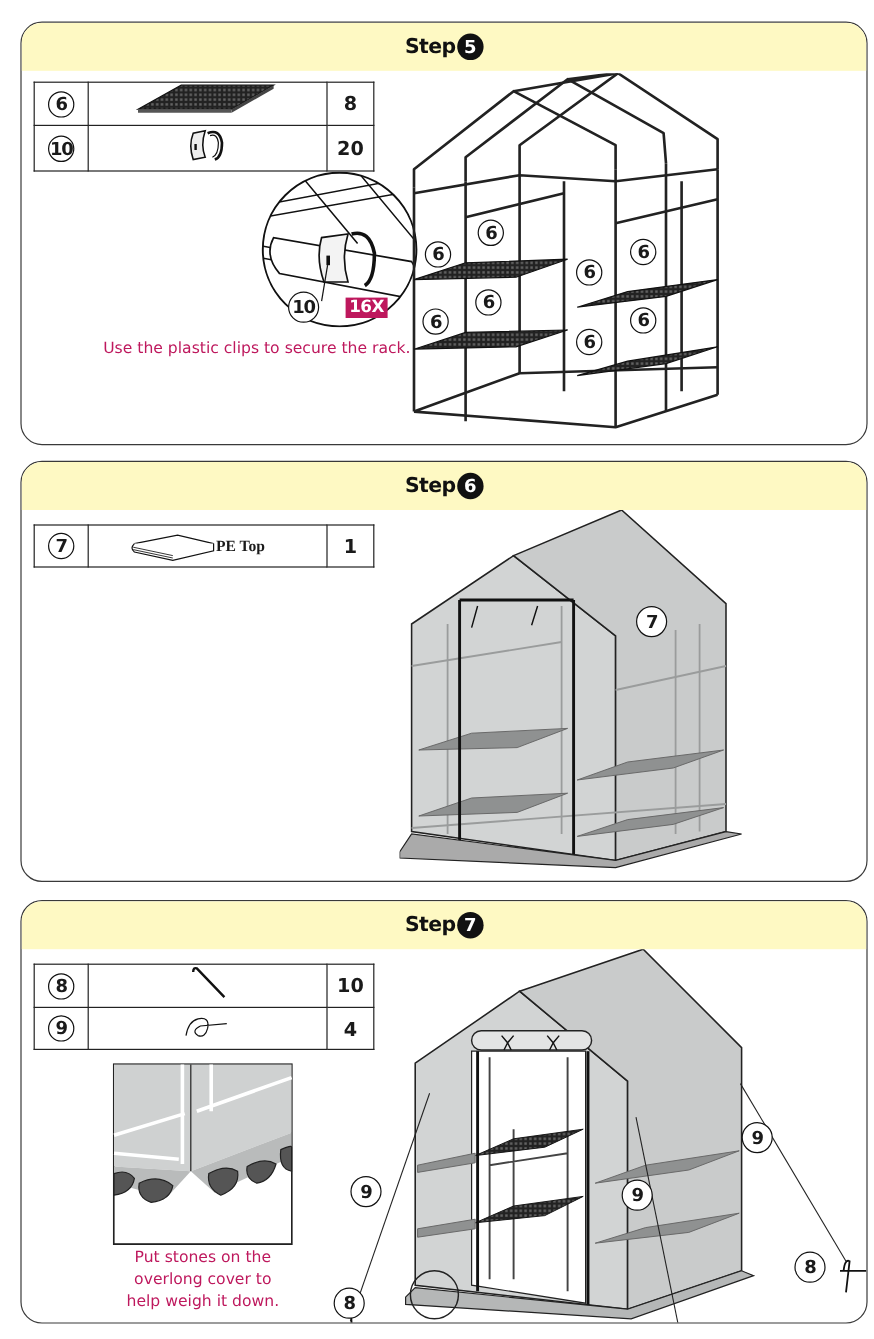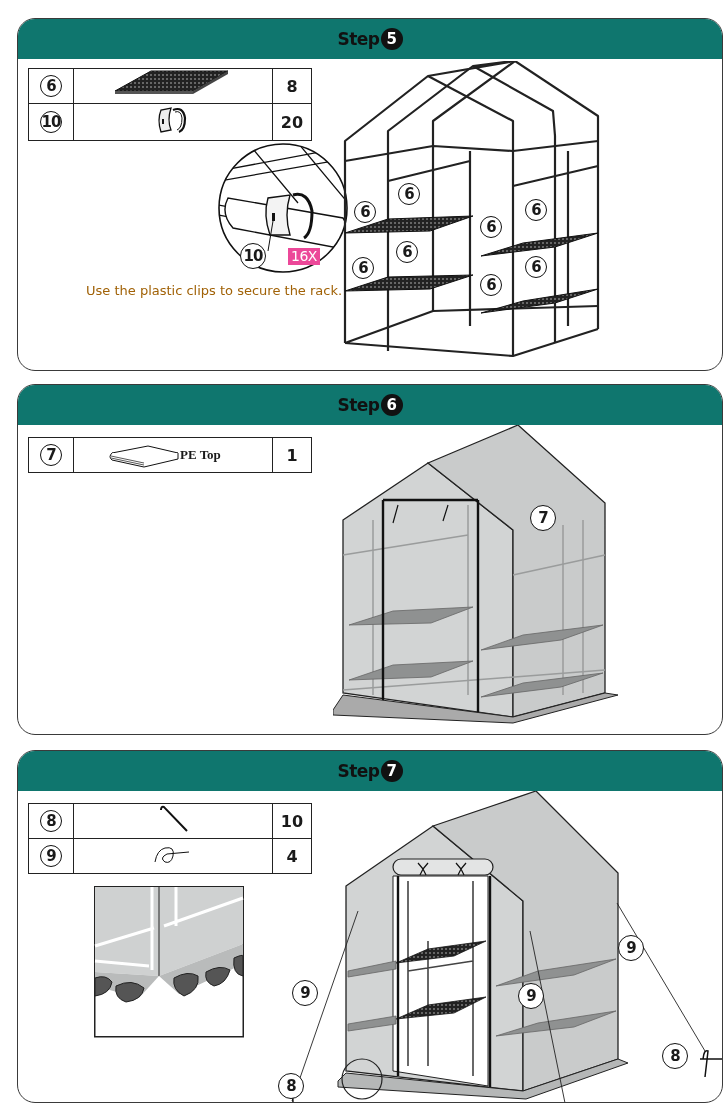--- a/index.html
+++ b/index.html
@@ -1,30 +1,30 @@
 <!DOCTYPE html>
 <html><head>
 <meta charset="utf-8">
 <style>
   html, body { margin:0; padding:0; background:#ffffff; }
   body { width:728px; height:1116px; position:relative; overflow:hidden; font-family:"Liberation Sans", sans-serif; color:#1a1a1a; }
   .panel { position:absolute; left:17px; width:706px; border:1.5px solid #3a3a3a; border-radius:18px; background:#fff; overflow:hidden; box-sizing:border-box; }
-  .panel-header { height:40px; background:#0f766e; display:flex; align-items:center; justify-content:center; }
+  .panel-header { height:40px; background:#fef9c3; display:flex; align-items:center; justify-content:center; }
   .step-title { font-family:"DejaVu Sans", sans-serif; font-weight:bold; font-size:17px; letter-spacing:-0.5px; display:flex; align-items:center; gap:1px; color:#111; }
   .step-num { width:22px; height:22px; border-radius:50%; background:#111; color:#fff; font-size:15px; display:inline-flex; align-items:center; justify-content:center; font-weight:bold; }
   table.parts { position:absolute; left:10px; border-collapse:collapse; }
   table.parts td { border:1.3px solid #222; height:34px; padding:0; text-align:center; vertical-align:middle; }
   td.pid { width:44px; }
   td.pimg { width:198px; position:relative; }
   td.qty { width:38px; font-family:"DejaVu Sans", sans-serif; font-weight:bold; font-size:16px; }
   .callout { display:inline-flex; align-items:center; justify-content:center; width:22px; height:22px; border:1.5px solid #111; border-radius:50%; background:#fff; font-family:"DejaVu Sans", sans-serif; font-weight:bold; font-size:15px; letter-spacing:-1px; box-sizing:border-box; }
-  .caption { position:absolute; font-family:"DejaVu Sans", sans-serif; font-size:13px; color:#a16207; }
+  .caption { position:absolute; font-family:"DejaVu Sans", sans-serif; font-size:13px; color:#be185d; }
   .abs { position:absolute; }
   .lbl { position:absolute; }
-  .badge16 { position:absolute; background:#ec4899; color:#fff; font-family:"DejaVu Sans", sans-serif; font-weight:normal; font-size:14px; padding:0 3px; line-height:17px; letter-spacing:-0.5px; }
+  .badge16 { position:absolute; background:#be185d; color:#fff; font-family:"DejaVu Sans", sans-serif; font-weight:bold; font-size:14px; padding:0 3px; line-height:17px; letter-spacing:-0.5px; }
   .pe-label { font-family:Liberation Serif, serif; font-weight:bold; font-size:13px; position:absolute; }
 </style>
 </head>
 <body>
 
 <svg width="0" height="0" style="position:absolute">
   <defs>
     <pattern id="grid" width="4" height="4" patternUnits="userSpaceOnUse">
       <rect width="4" height="4" fill="#222"></rect>
       <rect x="1" y="1" width="2" height="2" fill="#666"></rect>
@@ -214,20 +214,25 @@
     <polygon points="1,86 65,90 45,112 1,100" fill="#b9bbbb"></polygon>
     <polygon points="65,90 149,58 149,78 85,108" fill="#b9bbbb"></polygon>
     <g fill="#555" stroke="#222" stroke-width="1">
       <path d="M1 92 Q12 88 18 96 Q16 108 1 110 Z"></path>
       <path d="M22 100 Q38 92 50 102 Q48 114 32 116 Q20 112 22 100 Z"></path>
       <path d="M80 92 Q94 84 104 90 Q106 104 90 110 Q78 104 80 92 Z"></path>
       <path d="M112 86 Q126 78 136 84 Q132 98 120 100 Q110 96 112 86 Z"></path>
       <path d="M140 72 Q149 68 149 70 L149 90 Q138 88 140 72 Z"></path>
     </g>
   </svg>
+  <div class="caption" style="left:76px;top:289px;width:150px;text-align:center;line-height:18px;">
+    <div>Put stones on the</div>
+    <div>overlong cover to</div>
+    <div>help weigh it down.</div>
+  </div>
 
   <svg class="abs" style="left:250px;top:40px;" width="456" height="312" viewBox="0 0 456 312">
     <g stroke="#222" stroke-width="1.3">
       <polygon points="78,95 165,35 255,110 255,300 78,280" fill="#d2d4d4"></polygon>
       <polygon points="165,35 268,0 350,82 350,268 255,300 255,110" fill="#c9cbcb"></polygon>
     </g>
 
     <polygon points="125,85 220,85 220,295 125,280" fill="#fff" stroke="#222" stroke-width="1"></polygon>
     <g fill="none" stroke="#444" stroke-width="1.6">
       <path d="M140 90 L140 275 M205 90 L205 285 M160 150 L160 275 M140 180 L205 170"></path>

